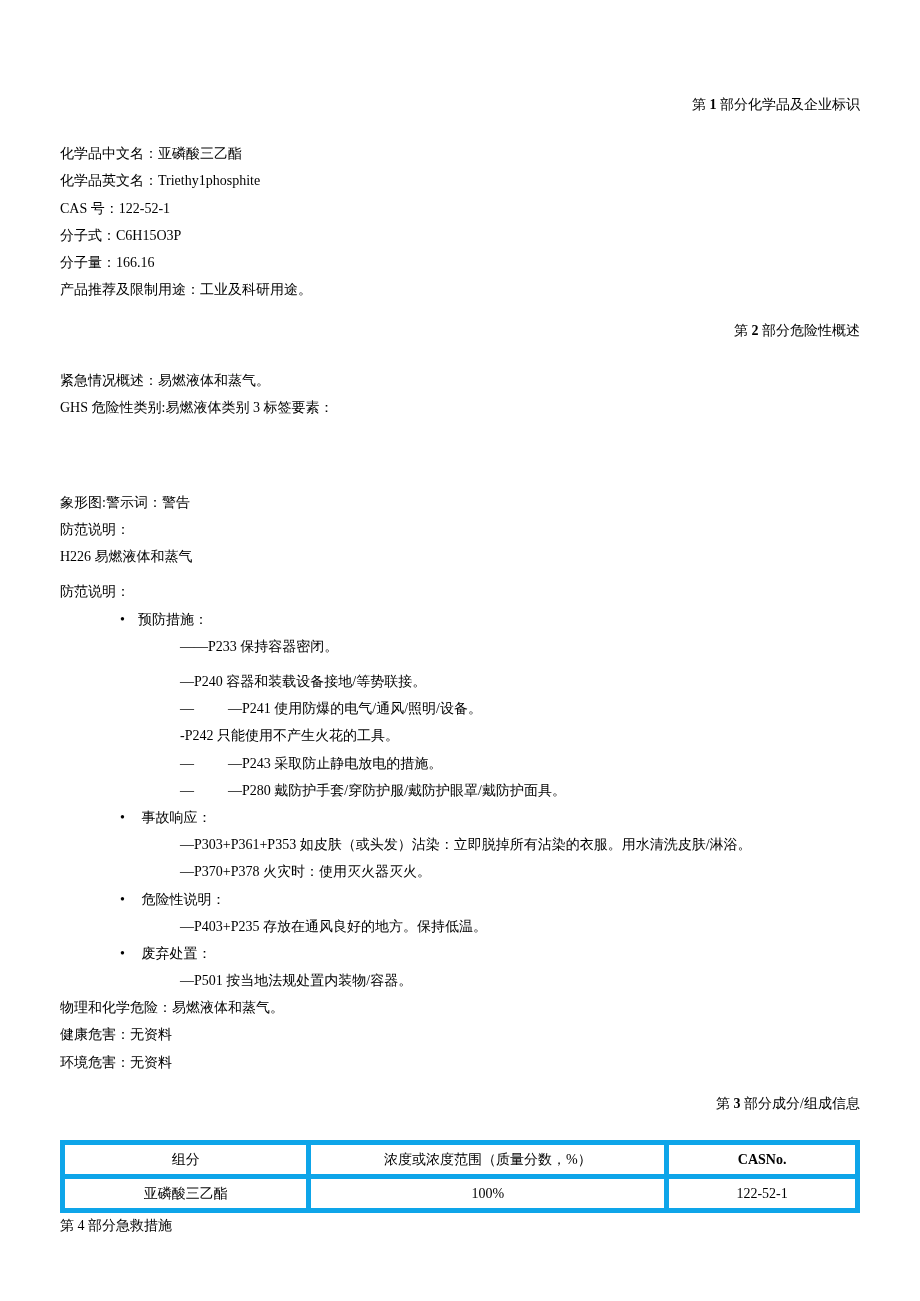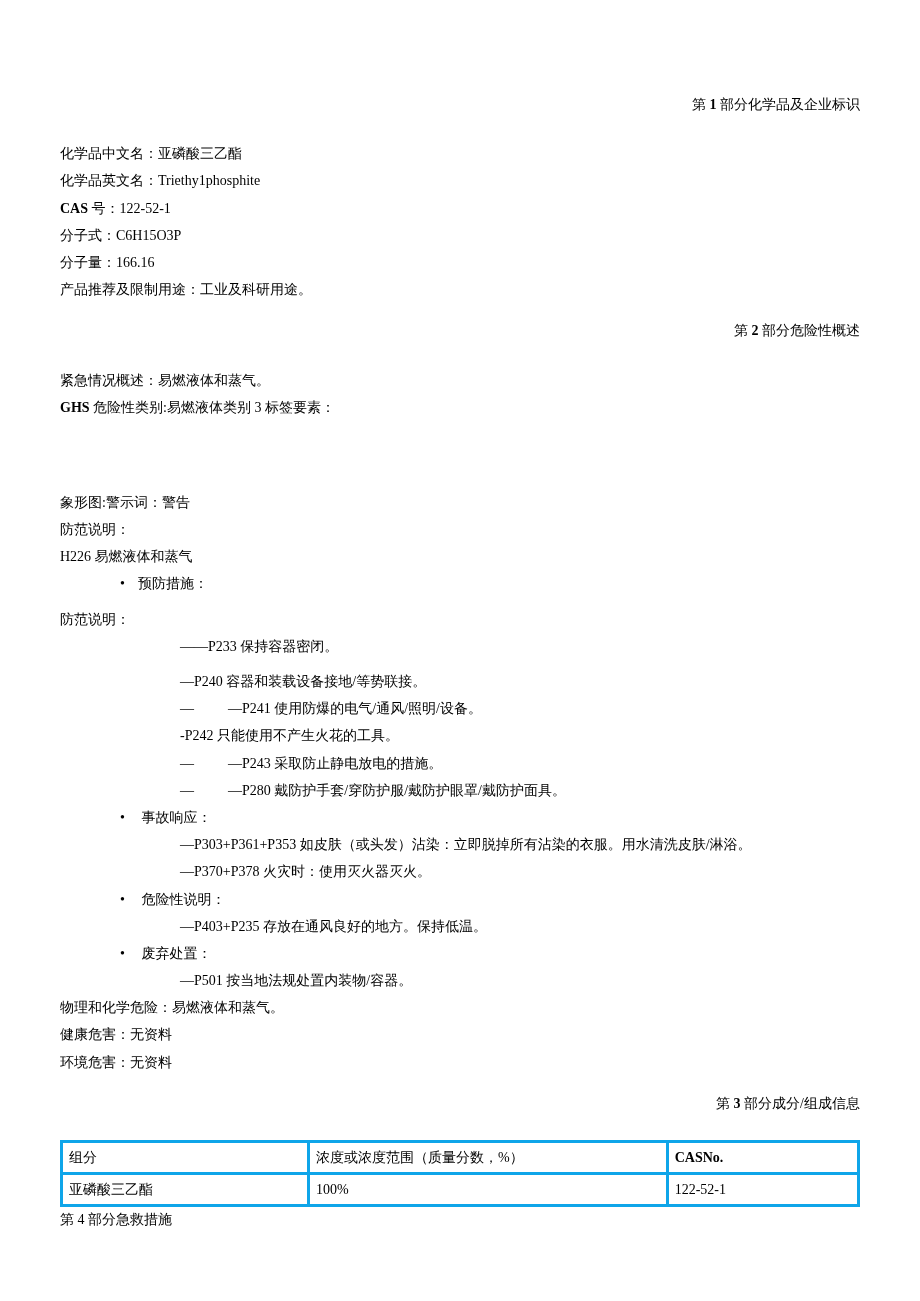--- a/index.html
+++ b/index.html
@@ -13,29 +13,29 @@
     padding: 80px 60px 40px 60px;
   }
   .section-title {
     text-align: right;
     margin-bottom: 24px;
     margin-top: 12px;
   }
   .section-title .num { font-weight: bold; }
   .block { margin-bottom: 8px; }
   .field { margin-bottom: 2px; }
-  .label-bold { font-weight: bold; }
+  .label-bold { font-weight: normal; }
   .indent1 { padding-left: 60px; }
   .indent2 { padding-left: 120px; }
   .bullet { display: inline-block; width: 18px; }
   .pre-bullet-dash { display:inline-block; width:48px; }
   .gap-above { margin-top: 16px; }
   .gap-above-big { margin-top: 70px; }
   table { border-collapse: collapse; width: 100%; margin-top: 4px; }
-  th, td { border: 3px solid #0ea5e9; padding: 2px 6px; font-weight: normal; }
+  th, td { border: 5px solid #0ea5e9; padding: 2px 6px; text-align: center; font-weight: normal; }
   .thead-row td.cas { font-weight: bold; }
 </style>
 </head>
 <body>
 
 <div class="section-title">
   <span>第</span><span class="num"> <span>1</span> </span><span>部分化学品及企业标识</span>
 </div>
 
 <div class="block">
@@ -70,25 +70,25 @@
   <div class="field">
     <span class="label-bold">GHS</span> <span>危险性类别:</span><span>易燃液体类别 3 标签要素：</span>
   </div>
 
   <div class="field gap-above-big">
     <span>象形图:</span><span>警示词：</span><span>警告</span>
   </div>
   <div class="field">防范说明：</div>
   <div class="field">H226 易燃液体和蒸气</div>
 
+  <div class="field" style="margin-top:10px">防范说明：</div>
+
   <div class="field indent1">
     <span class="bullet">•</span><span>预防措施：</span>
   </div>
-
-  <div class="field" style="margin-top:10px">防范说明：</div>
   <div class="field indent2">——P233 保持容器密闭。</div>
   <div class="field indent2" style="margin-top:10px">—P240 容器和装载设备接地/等势联接。</div>
   <div class="field indent2">
     <span class="pre-bullet-dash">—</span><span>—P241 使用防爆的电气/通风/照明/设备。</span>
   </div>
   <div class="field indent2">-P242 只能使用不产生火花的工具。</div>
   <div class="field indent2">
     <span class="pre-bullet-dash">—</span><span>—P243 采取防止静电放电的措施。</span>
   </div>
   <div class="field indent2">

